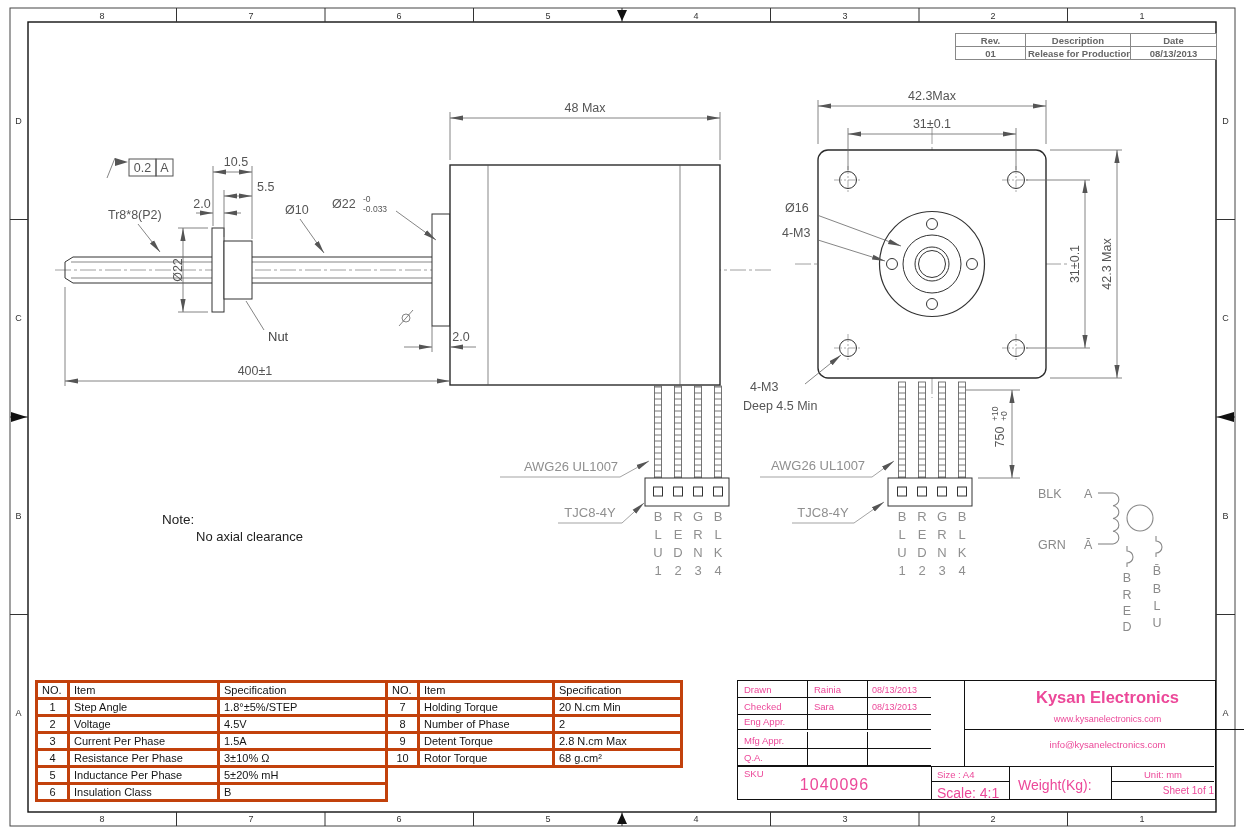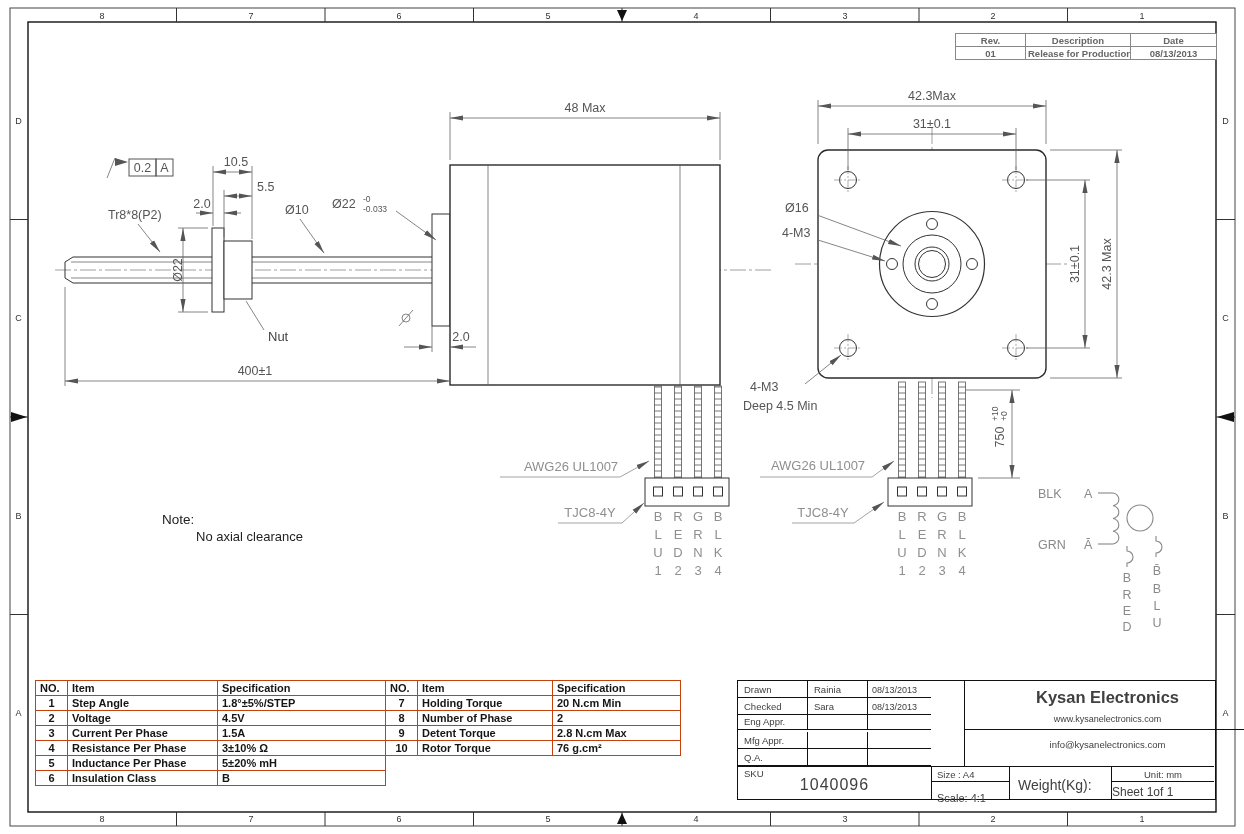--- a/index.html
+++ b/index.html
@@ -37,55 +37,55 @@
   .gl2m{ font-size:12.5px; fill:#8a8a8a; text-anchor:middle; }
   .note1{ font-size:13.5px; fill:#222; }
   .note2{ font-size:13px; fill:#222; }
 
   
   table { border-collapse:collapse; table-layout:fixed; position:absolute; background:#fff; }
   .rev { left:955px; top:33px; width:261px; font-size:9.5px; color:#666; }
   .rev td { border:1px solid #888; text-align:center; height:13px; padding:0 2px;
             overflow:hidden; white-space:nowrap;font-weight:bold; }
   .spec { font-size:11px; color:#151515; }
-  .spec td { border:1px solid #c2410c; height:15px; padding:1px 4px; line-height:12px;
-             white-space:nowrap; overflow:hidden;font-weight:bold; }
+  .spec td { border:3px solid #c2410c; height:15px; padding:1px 4px; line-height:12px;
+             white-space:nowrap; overflow:hidden; }
   .spec td.num { text-align:center; padding:1px 2px; }
   .spec-left  { left:35px;  top:680px; width:350px; }
   .spec-right { left:385px; top:680px; width:295px; }
 
   
   .tb { position:absolute; left:737px; top:680px; width:479px; height:120px;
-        border:1.5px solid #111; color:#404040; background:#fff; }
+        border:1.5px solid #111; color:#ec4899; background:#fff; }
   .tb div { position:absolute; }
   .tb-row { left:0; width:193px; height:17px; border-bottom:1px solid #111; }
   .tb-r0{top:0}.tb-r1{top:17px}.tb-r2{top:32px}.tb-r3{top:51px}.tb-r4{top:68px}
   .tb-lab { left:0; top:0; width:70px; height:17px; border-right:1px solid #111;
             font-size:9.5px; padding:3px 0 0 6px; }
   .tb-nam { left:70px; top:0; width:60px; height:17px; border-right:1px solid #111;
             font-size:9.5px; padding:3px 0 0 6px; }
   .tb-dat { left:130px; top:0; width:63px; height:17px; font-size:9px; padding:4px 0 0 4px; }
   .tb-company { left:193px; top:0; width:286px; height:85px; border-left:1px solid #111;margin-left:33px; }
   .tb-co-name { left:0; top:7px;  width:100%; text-align:center; font-size:16.5px; font-weight:bold; }
   .tb-co-web  { left:0; top:33px; width:100%; text-align:center; font-size:9px; }
   .tb-co-line { left:0; top:48px; width:100%; height:0; border-top:1px solid #111; }
   .tb-co-mail { left:0; top:58px; width:100%; text-align:center; font-size:9.5px; }
   .tb-bottom { left:0; top:85px; width:476px; height:33px; border-top:1px solid #111; }
   .tb-sku-label { left:6px; top:1px; font-size:9.5px;text-align:center; }
   .tb-sku-num { left:0; top:9px; width:193px; text-align:center; font-size:16px; letter-spacing:1px; }
   .tb-size { left:193px; top:0; width:78px; height:33px; border-left:1px solid #111; }
   .tb-size-top { left:0; top:0; width:100%; height:15px; border-bottom:1px solid #111;
                  font-size:9.5px; padding:2px 0 0 5px; }
-  .tb-size-bot { left:0; top:22px; width:100%; font-size:11px; padding:3px 0 0 5px; }
+  .tb-size-bot { left:0; top:15px; width:100%; font-size:14px; padding:3px 0 0 5px; }
   .tb-weight { left:271px; top:0; width:102px; height:33px; border-left:1px solid #111;
                font-size:14px; padding:10px 0 0 8px; }
   .tb-unit { left:373px; top:0; width:103px; height:33px; border-left:1px solid #111; }
   .tb-unit-top { left:0; top:0; width:100%; height:15px; border-bottom:1px solid #111;
                  font-size:9.5px; text-align:center; padding-top:2px; }
-  .tb-unit-bot { left:0; top:15px; width:100%; font-size:12px; text-align:left; padding-top:3px; }
+  .tb-unit-bot { left:0; top:15px; width:100%; font-size:10px; text-align:right; padding-top:3px; }
 </style>
 </head>
 <body>
 
 <div class="sheet">
 
 <svg class="canvas" width="1244" height="834" viewBox="0 0 1244 834">
   <defs>
     <marker id="arr" viewBox="0 0 12 8" refX="12" refY="4" markerWidth="13" markerHeight="9" orient="auto-start-reverse" markerUnits="userSpaceOnUse">
       <path d="M0,1.6 L12,4 L0,6.4 Z" fill="#555"></path>
@@ -490,21 +490,21 @@
     <td>2</td>
   </tr>
   <tr>
     <td class="num">9</td>
     <td>Detent Torque</td>
     <td>2.8 N.cm Max</td>
   </tr>
   <tr>
     <td class="num">10</td>
     <td>Rotor Torque</td>
-    <td>76 g.cm²</td>
+    <td>68 g.cm²</td>
   </tr>
 </tbody>
     </table>
 
 <div class="tb">
   <div class="tb-row tb-r0">
     <div class="tb-lab">Drawn</div>
     <div class="tb-nam">Rainia</div>
     <div class="tb-dat">08/13/2013</div>
   </div>

